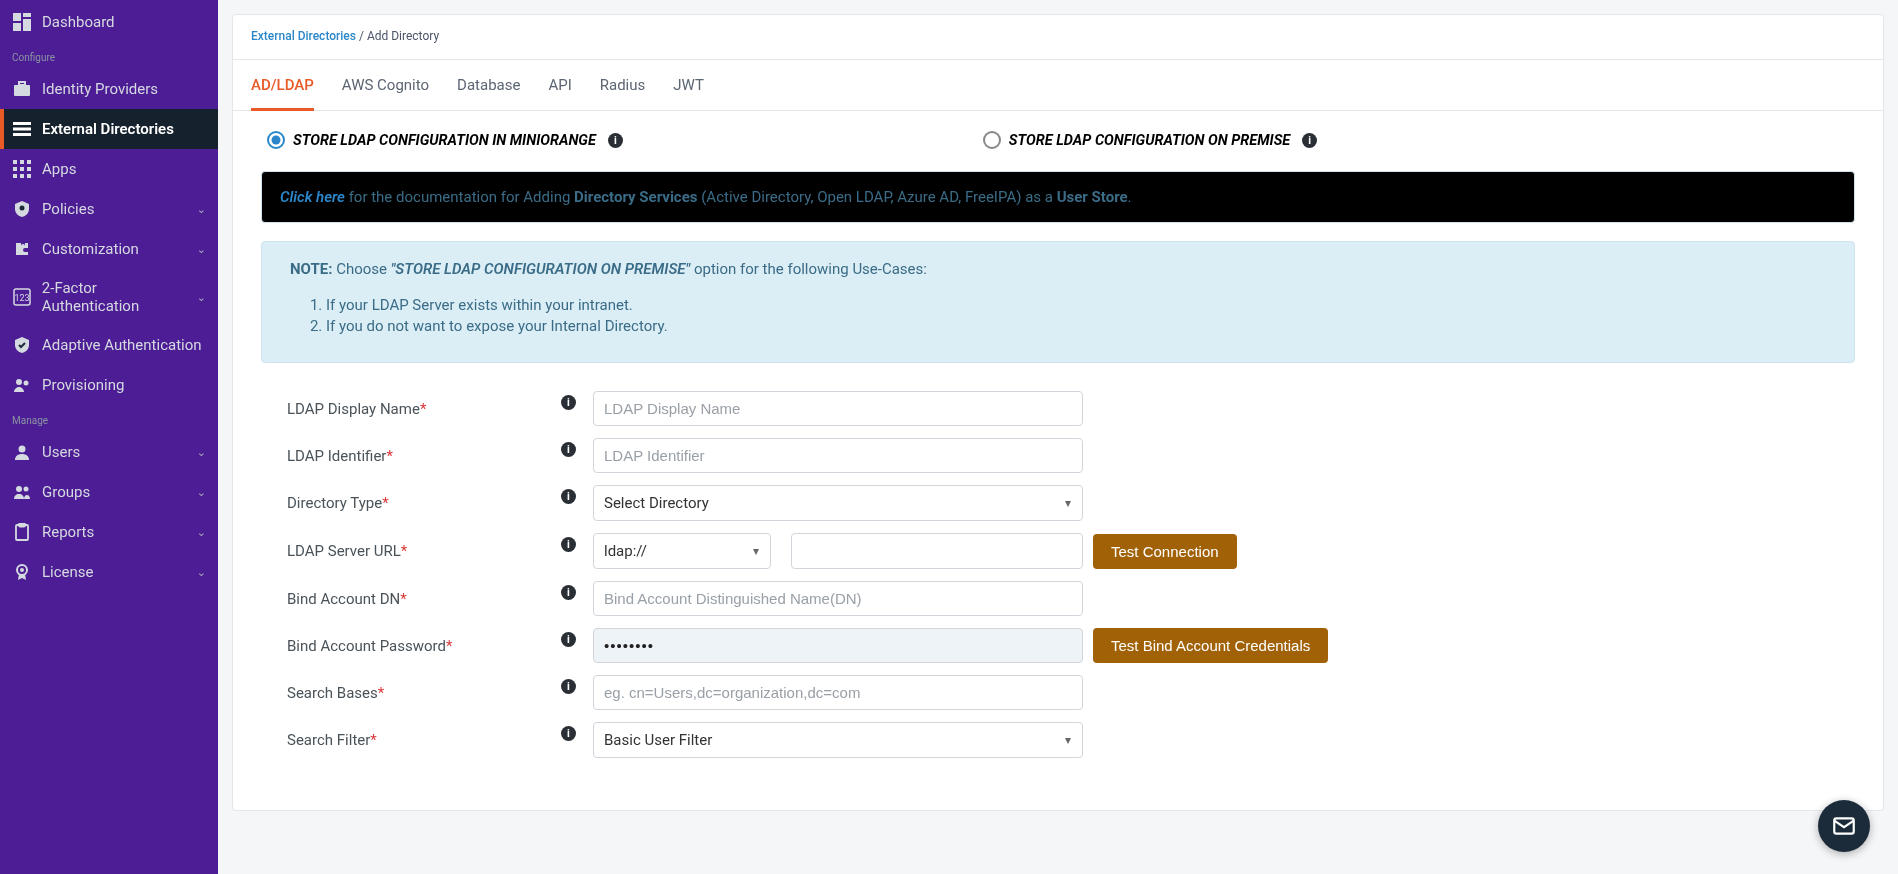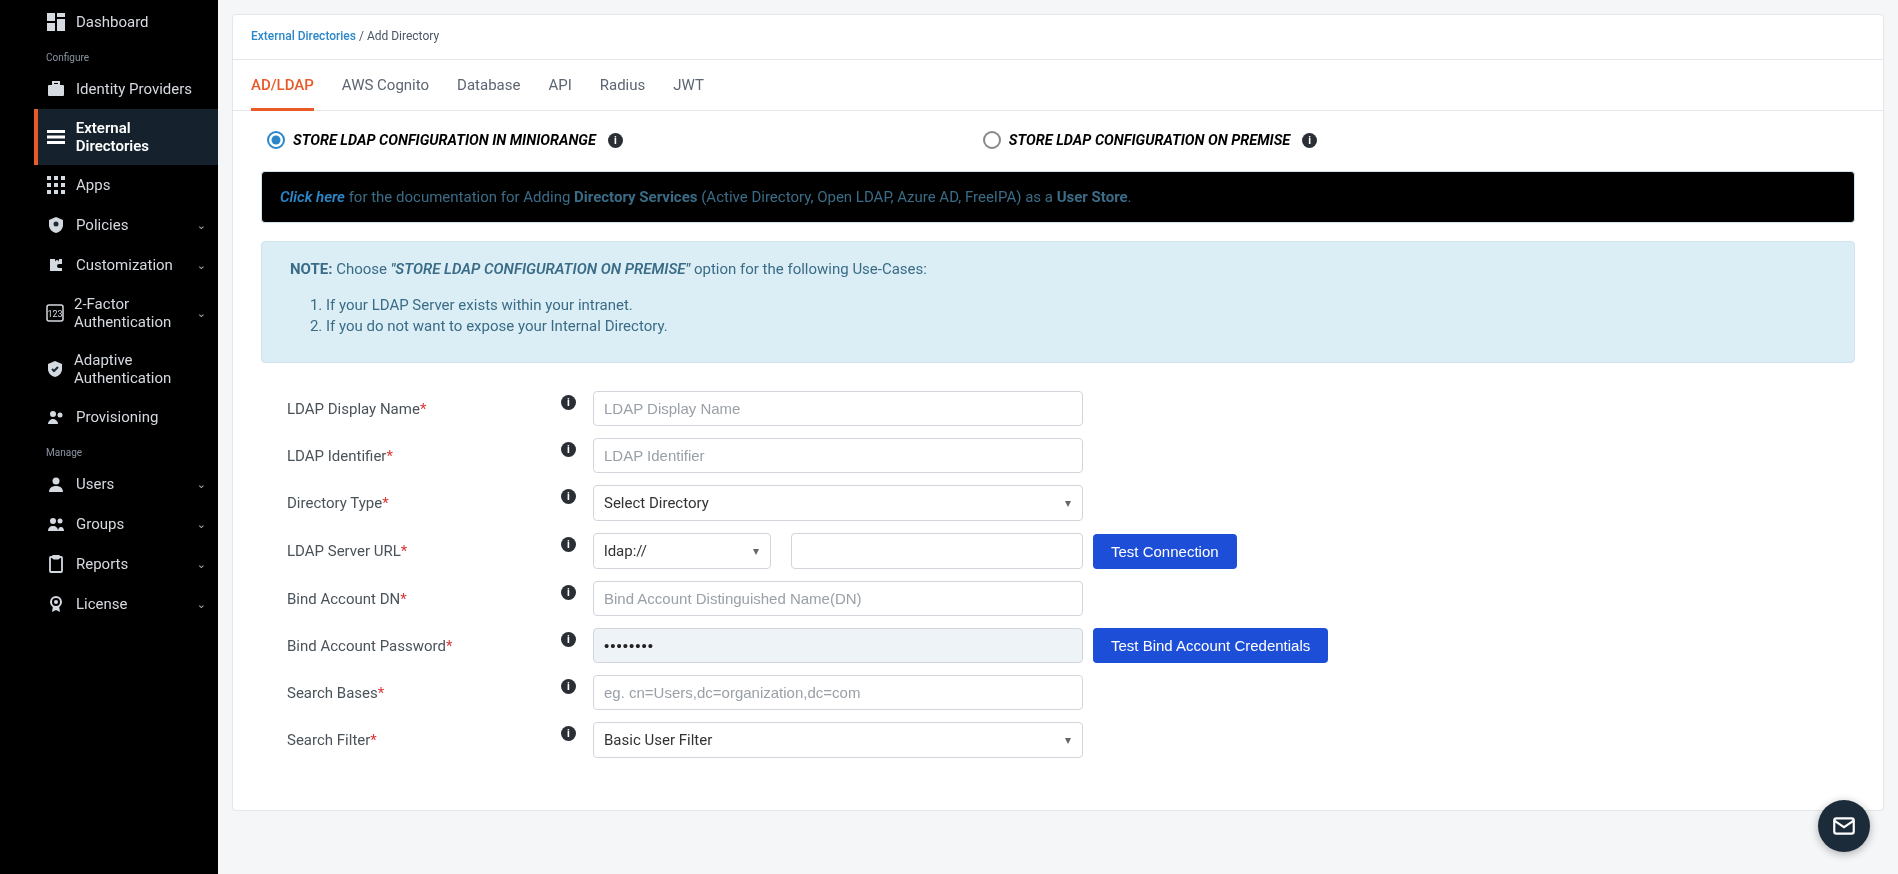--- a/index.html
+++ b/index.html
@@ -7,26 +7,25 @@
     font-family: -apple-system, BlinkMacSystemFont, "Segoe UI", Roboto, Arial, sans-serif;
     font-size: 14px;
     color: #333;
     background: #f5f6f8;
     display: flex;
     height: 100vh;
     overflow: hidden;
   }
   .sidebar {
     width: 218px;
-    background: #000000;
+    background: #4c1d95;
     color: #d5d9e0;
     flex-shrink: 0;
     overflow-y: auto;
     padding-top: 2px;
-    padding-left: 34px;
   }
   .side-item {
     display: flex;
     align-items: center;
     padding: 10px 12px;
     cursor: pointer;
     font-size: 15px;
     position: relative;
   }
   .side-item .icon {
@@ -180,21 +179,21 @@
     top: 50%;
     transform: translateY(-50%);
     pointer-events: none;
     color: #666;
     font-size: 12px;
   }
   .url-row { display: flex; gap: 20px; border-radius: 17px; }
   .url-row .select-wrap { width: 178px; }
   .url-row .input { flex: 1; }
   .btn-orange {
-    background: #1d4ed8;
+    background: #a16207;
     color: #fff;
     border: none;
     border-radius: 4px;
     padding: 9px 18px;
     font-size: 15px;
     cursor: pointer;
   }
   .fab {
     position: fixed;
     right: 28px;

